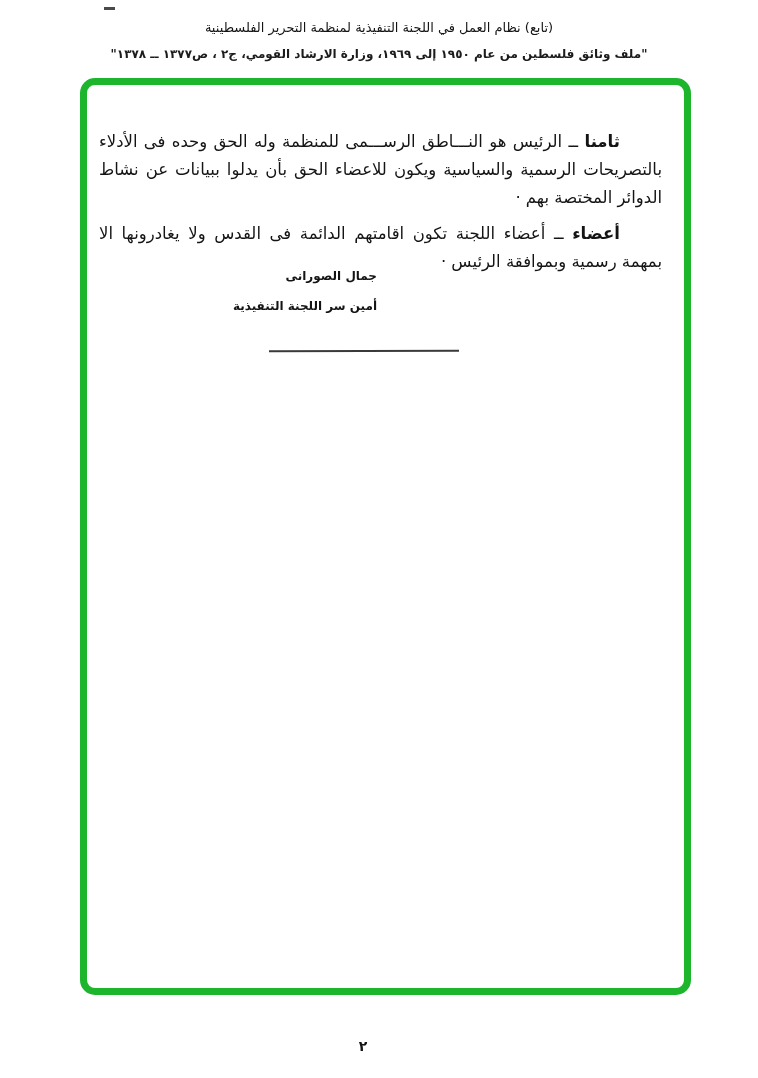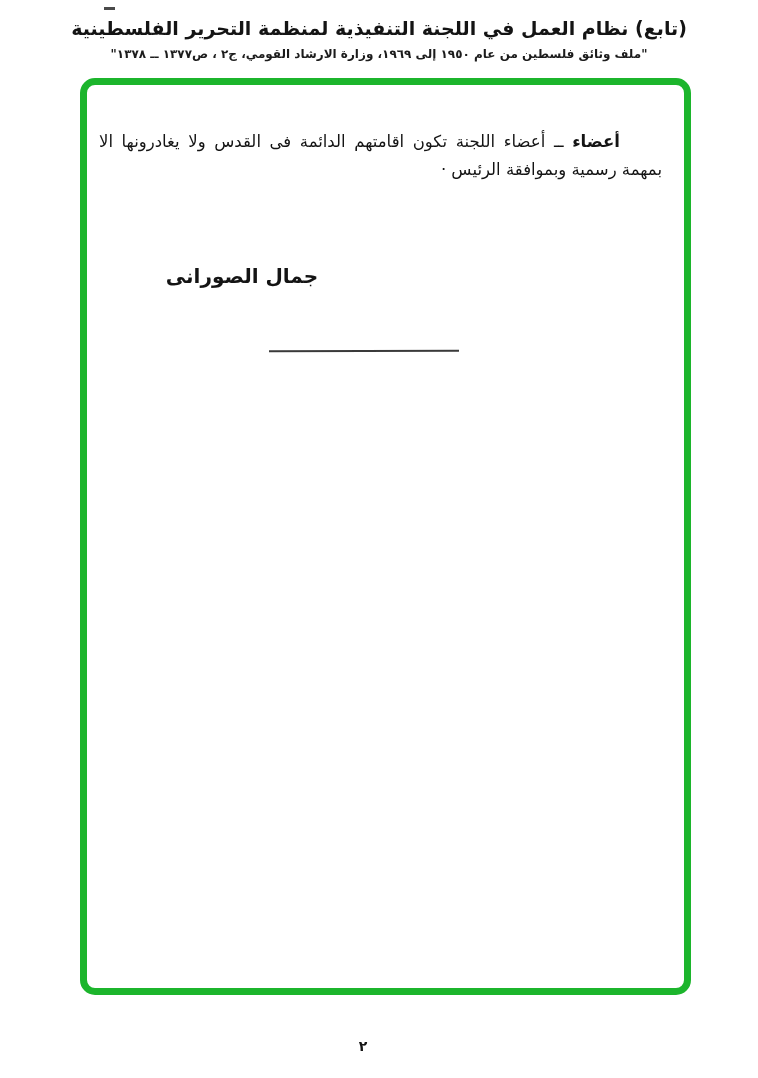--- a/index.html
+++ b/index.html
@@ -26,22 +26,22 @@
   }
   .header {
     position: absolute;
     top: 16px;
     left: 0;
     width: 100%;
     text-align: center;
     direction: rtl;
   }
   .header-title {
-    font-size: 19px;
-    font-weight: bold;
+    font-size: 13px;
+    font-weight: normal;
     line-height: 24px;
     letter-spacing: 0.2px;
   }
   .header-source {
     margin-top: 7px;
     font-size: 12px;
     font-weight: bold;
     color: #1c1c1c;
   }
   .frame {
@@ -70,24 +70,23 @@
     text-indent: 42px;
   }
   .para .lead {
     font-weight: bold;
   }
   .signature {
     position: absolute;
     top: 176px;
     left: 20px;
     width: 270px;
-    text-align: center;
     direction: rtl;
     font-weight: bold;
-    font-size: 20px;
+    font-size: 12px;
     line-height: 30px;
   }
   .divider {
     position: absolute;
     top: 265px;
     left: 182px;
     width: 190px;
     height: 2px;
     background: #3a3a3a;
     transform: rotate(-0.2deg);
@@ -109,25 +108,27 @@
 
   <div class="scan-artifact"></div>
 
   <header class="header">
     <div class="header-title">(تابع) نظام العمل في اللجنة التنفيذية لمنظمة التحرير الفلسطينية</div>
     <div class="header-source">"ملف وثائق فلسطين من عام ١٩٥٠ إلى ١٩٦٩، وزارة الارشاد القومي، ج٢ ، ص١٣٧٧ ــ ١٣٧٨"</div>
   </header>
 
   <div class="frame">
     <div class="content">
+      <p class="para"><span class="lead">ثامنا</span><span> ــ </span><span>الرئيس هو النـــاطق الرســـمى للمنظمة وله الحق وحده فى الأدلاء بالتصريحات الرسمية والسياسية ويكون للاعضاء الحق بأن يدلوا ببيانات عن نشاط الدوائر المختصة بهم ·</span></p>
       <p class="para"><span class="lead">أعضاء</span><span> ــ </span><span>أعضاء اللجنة تكون اقامتهم الدائمة فى القدس ولا يغادرونها الا بمهمة رسمية وبموافقة الرئيس ·</span></p>
     </div>
 
     <div class="signature">
       <div>جمال الصورانى</div>
+      <div>أمين سر اللجنة التنفيذية</div>
     </div>
 
     <div class="divider"></div>
   </div>
 
   <div class="page-number">٢</div>
 
 </div>
 
 </body></html>

